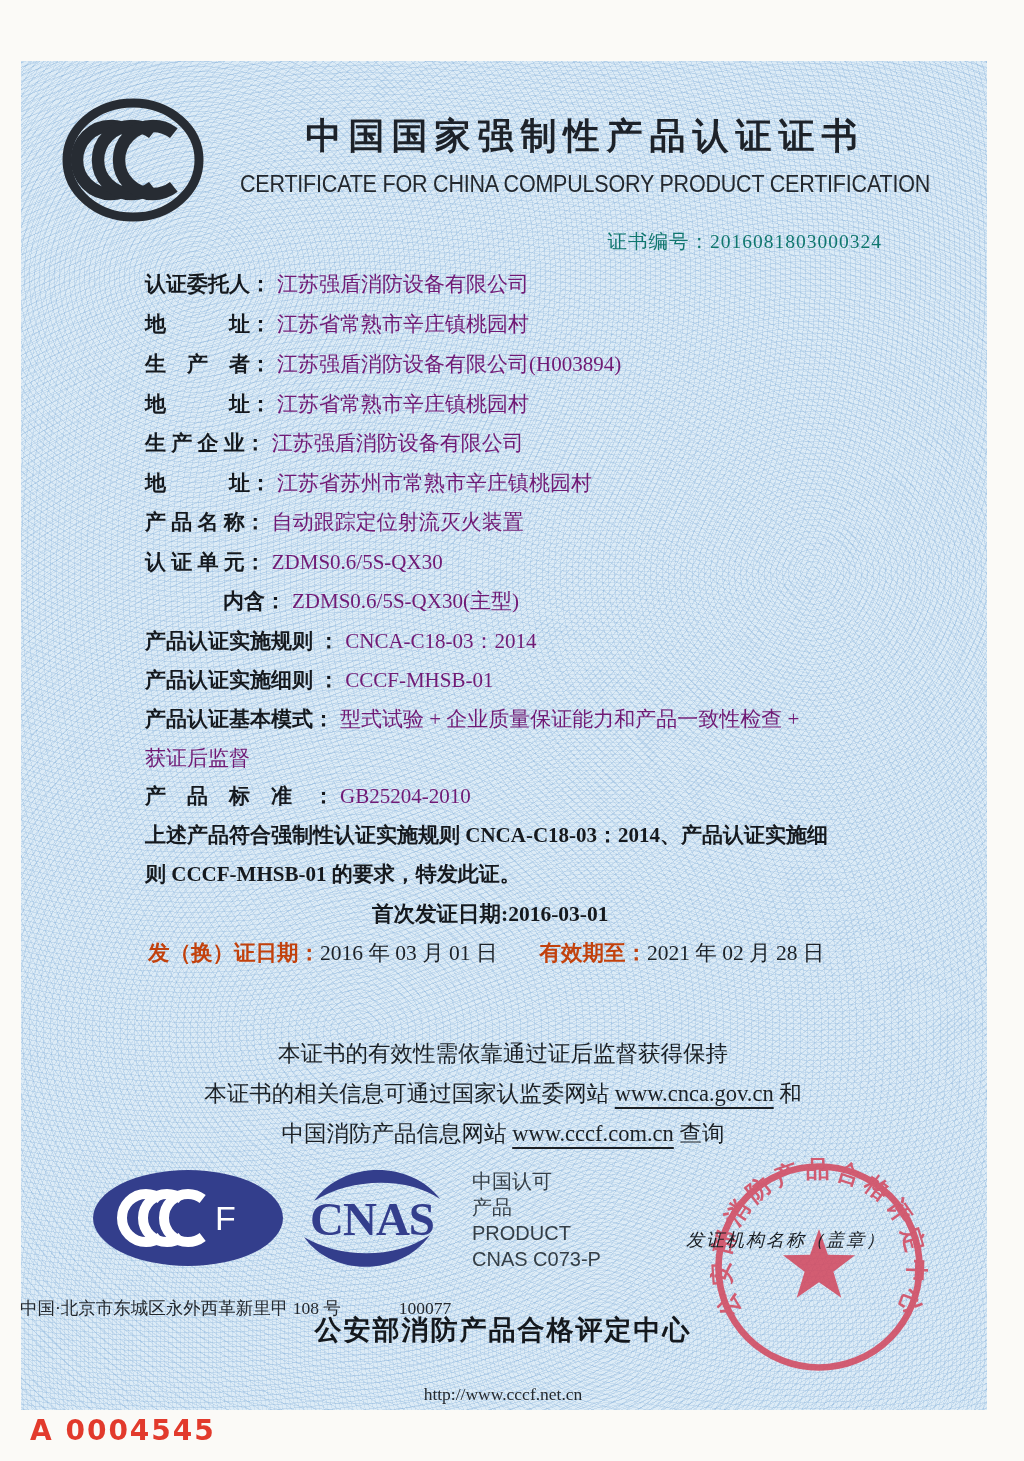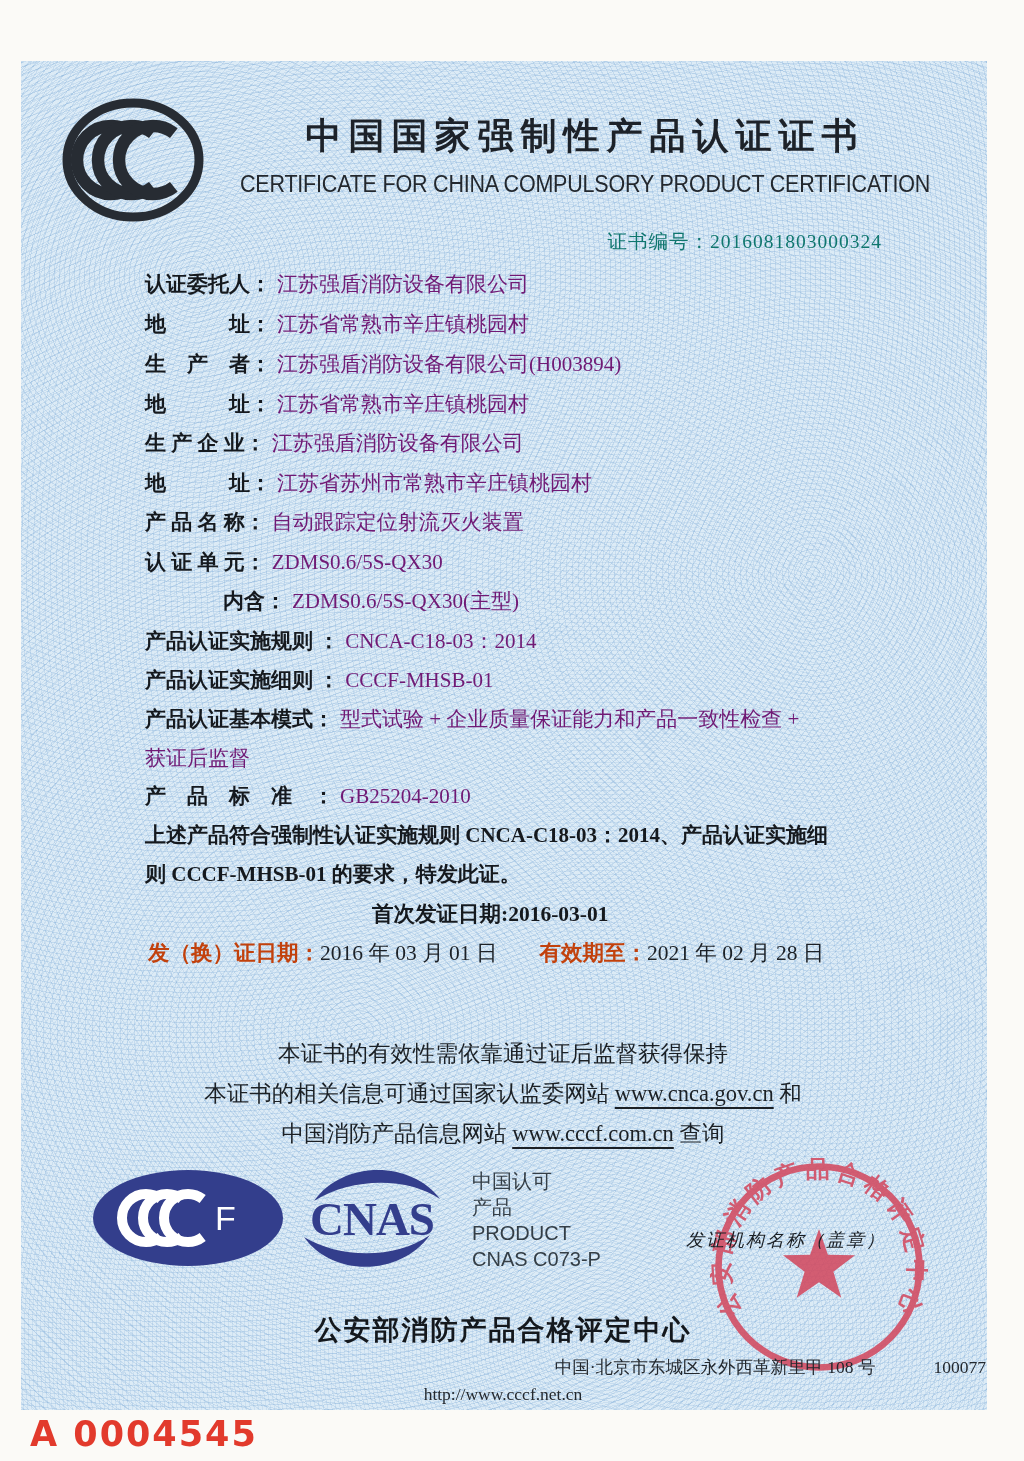--- a/index.html
+++ b/index.html
@@ -68,32 +68,32 @@
     position:absolute;left:686px;top:1228px;width:260px;
     font-size:18px;font-style:italic;letter-spacing:2px;color:#1a1e23;white-space:nowrap;
     font-family:"Liberation Serif","DejaVu Serif",serif;
   }
   
   .org-name{
     position:absolute;left:20px;top:1312px;width:966px;text-align:center;
     font-size:27px;font-weight:bold;letter-spacing:2px;color:#14181d;
   }
   .addr-row{
-    position:absolute;left:20px;top:1355px;width:966px;text-align:right;
+    position:absolute;left:20px;top:1296px;width:966px;text-align:left;
     font-size:17.5px;color:#23282e;white-space:nowrap;
   }
   .addr-row .post{margin-left:58px;}
   .site-row{
     position:absolute;left:20px;top:1384px;width:966px;text-align:center;
     font-size:17.5px;color:#23282e;
   }
   .serial{
     position:absolute;left:30px;top:1414px;
     font-family:"DejaVu Sans","Liberation Sans",sans-serif;
-    font-size:35px;font-weight:bold;letter-spacing:2px;color:#e23a2c;
+    font-size:28px;font-weight:bold;letter-spacing:2px;color:#e23a2c;
   }
 </style>
 </head>
 <body>
 
 <div class="cert"></div>
 
 <svg class="ccc-logo" viewBox="0 0 150 130">
   <ellipse cx="75" cy="65" rx="66" ry="57" fill="none" stroke="#272c33" stroke-width="9"></ellipse>
   <circle cx="53" cy="65" r="34" fill="none" stroke="#272c33" stroke-width="12.5" pathLength="100" stroke-dasharray="71 29" stroke-dashoffset="-14.5"></circle>

